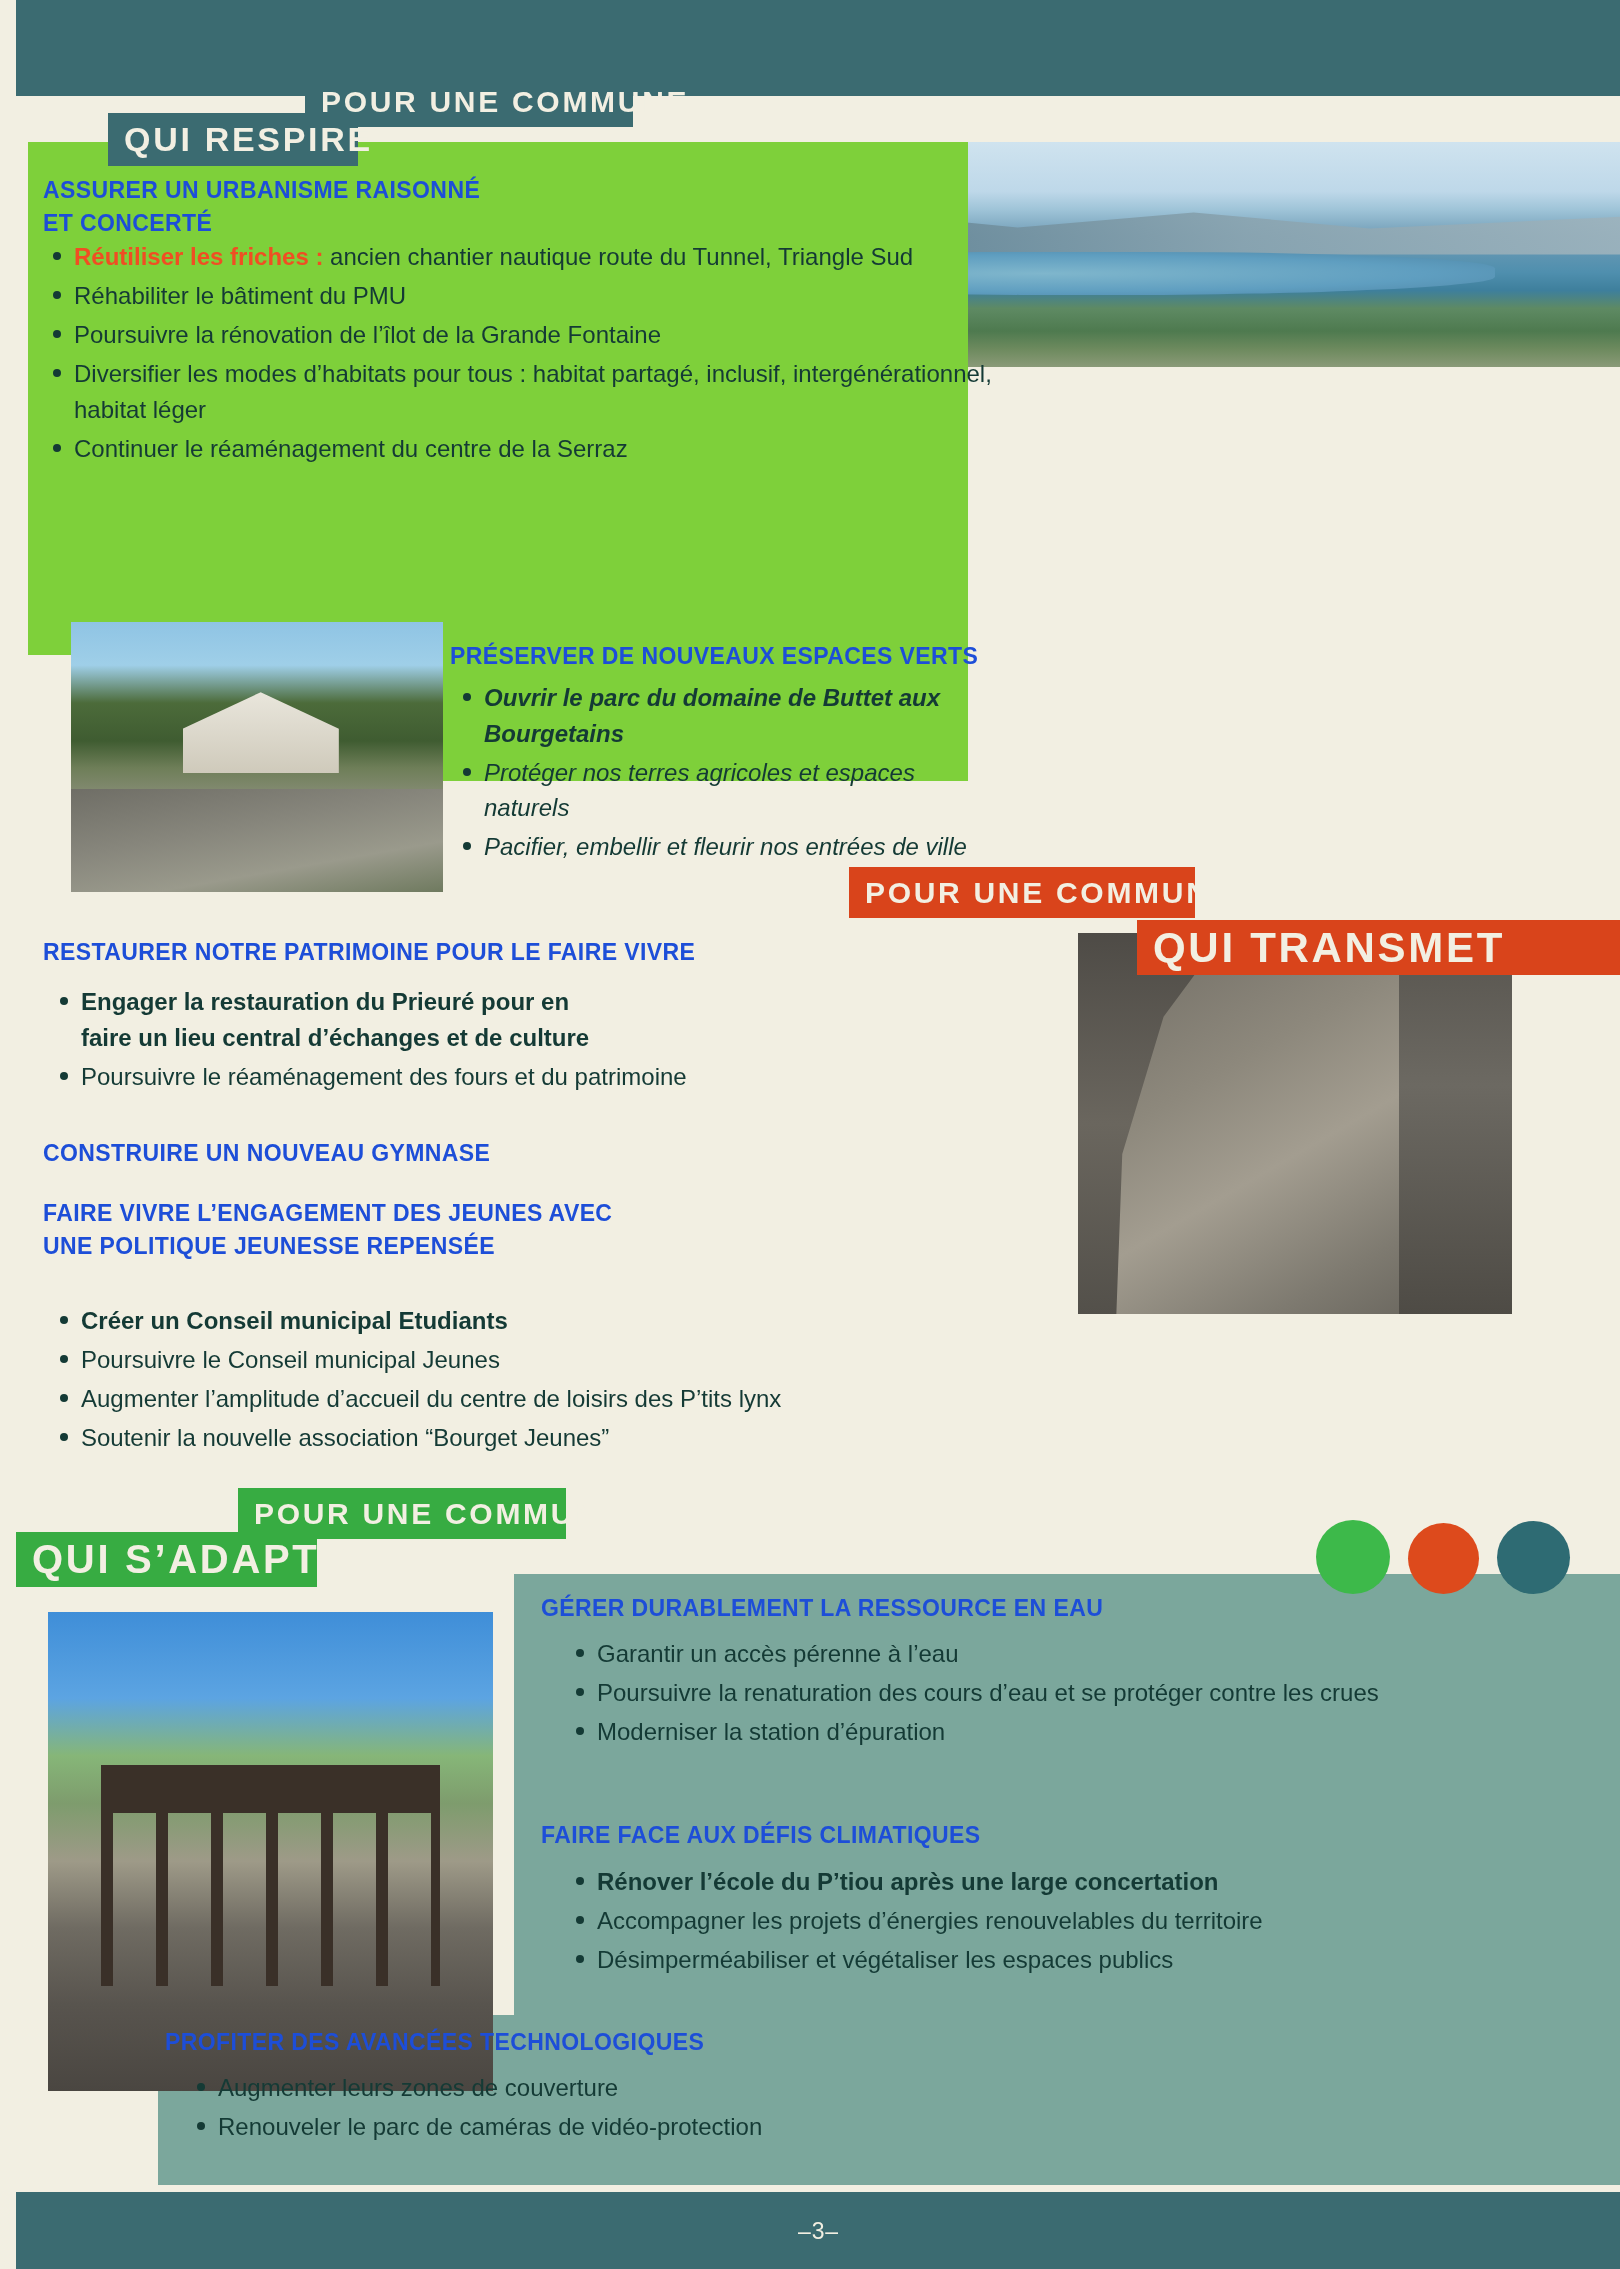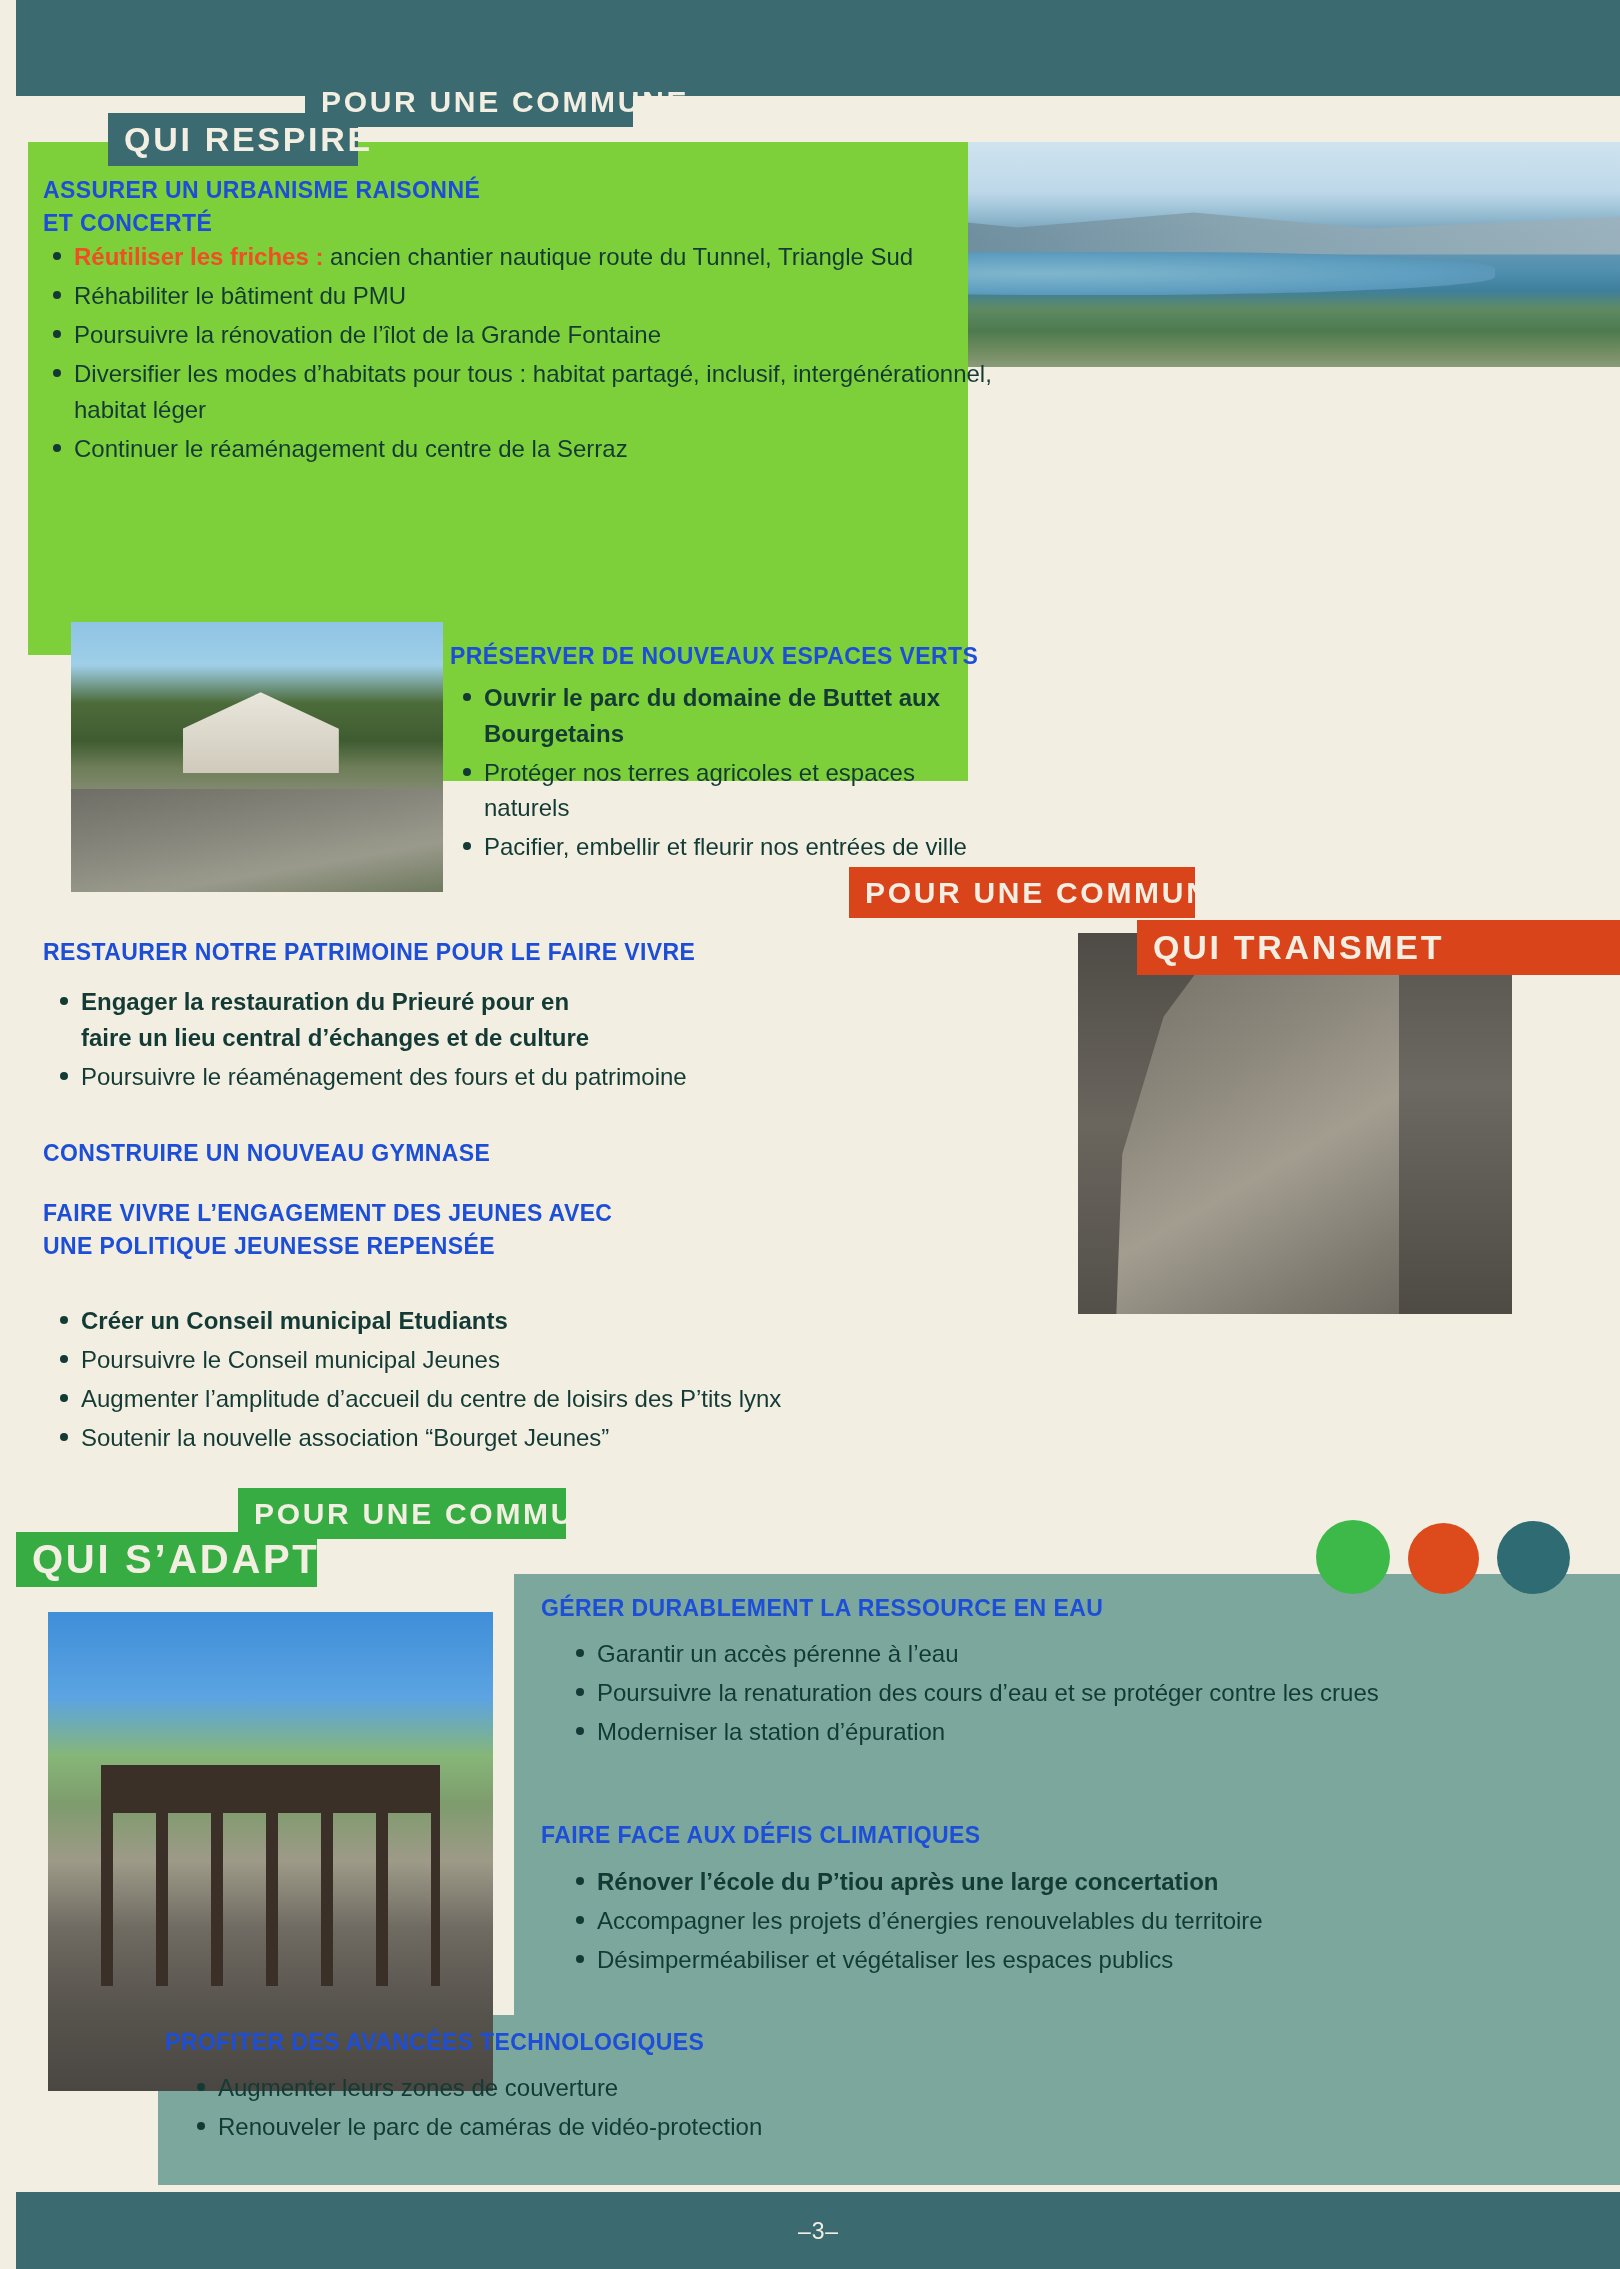--- a/index.html
+++ b/index.html
@@ -213,32 +213,32 @@
       <span class="inline-hl">Réutiliser les friches :</span><span> ancien chantier nautique route du Tunnel, Triangle Sud</span>
     </li>
     <li>Réhabiliter le bâtiment du PMU</li>
     <li>Poursuivre la rénovation de l’îlot de la Grande Fontaine</li>
     <li>Diversifier les modes d’habitats pour tous : habitat partagé, inclusif, intergénérationnel, habitat léger</li>
     <li>Continuer le réaménagement du centre de la Serraz</li>
   </ul>
 
   <div class="head" style="position:absolute; left:450px; top:640px; width:532px;">PRÉSERVER DE NOUVEAUX ESPACES VERTS</div>
 
-  <ul class="blist" style="position:absolute; left:454px; top:680px; width:532px;">
+  <ul class="blist" style="position:absolute; left:454px; top:680px; width:532px;font-style:italic;">
     <li class="hl">Ouvrir le parc du domaine de Buttet aux Bourgetains</li>
     <li>Protéger nos terres agricoles et espaces naturels</li>
     <li>Pacifier, embellir et fleurir nos entrées de ville</li>
   </ul>
 
   <div class="photo photo-priory" style="left:1078px; top:933px; width:434px; height:381px;"></div>
 
   <div class="banner banner-orange" style="left:849px; top:867px; width:346px; height:51px; font-size:30px; padding-left:16px;">
     <span>POUR UNE COMMUNE</span>
   </div>
-  <div class="banner banner-orange" style="left:1137px; top:920px; width:484px; height:55px; font-size:34px; padding-left:16px;">
+  <div class="banner banner-orange" style="left:1137px; top:920px; width:484px; height:55px; font-size:42px; padding-left:16px;">
     <span>QUI TRANSMET</span>
   </div>
 
   <div class="head" style="position:absolute; left:43px; top:936px; width:798px;">RESTAURER NOTRE PATRIMOINE POUR LE FAIRE VIVRE</div>
 
   <ul class="blist" style="position:absolute; left:51px; top:984px; width:887px;">
     <li class="hl" style="max-width:567px;">Engager la restauration du Prieuré pour en faire un lieu central d’échanges et de culture</li>
     <li>Poursuivre le réaménagement des fours et du patrimoine</li>
   </ul>
 

